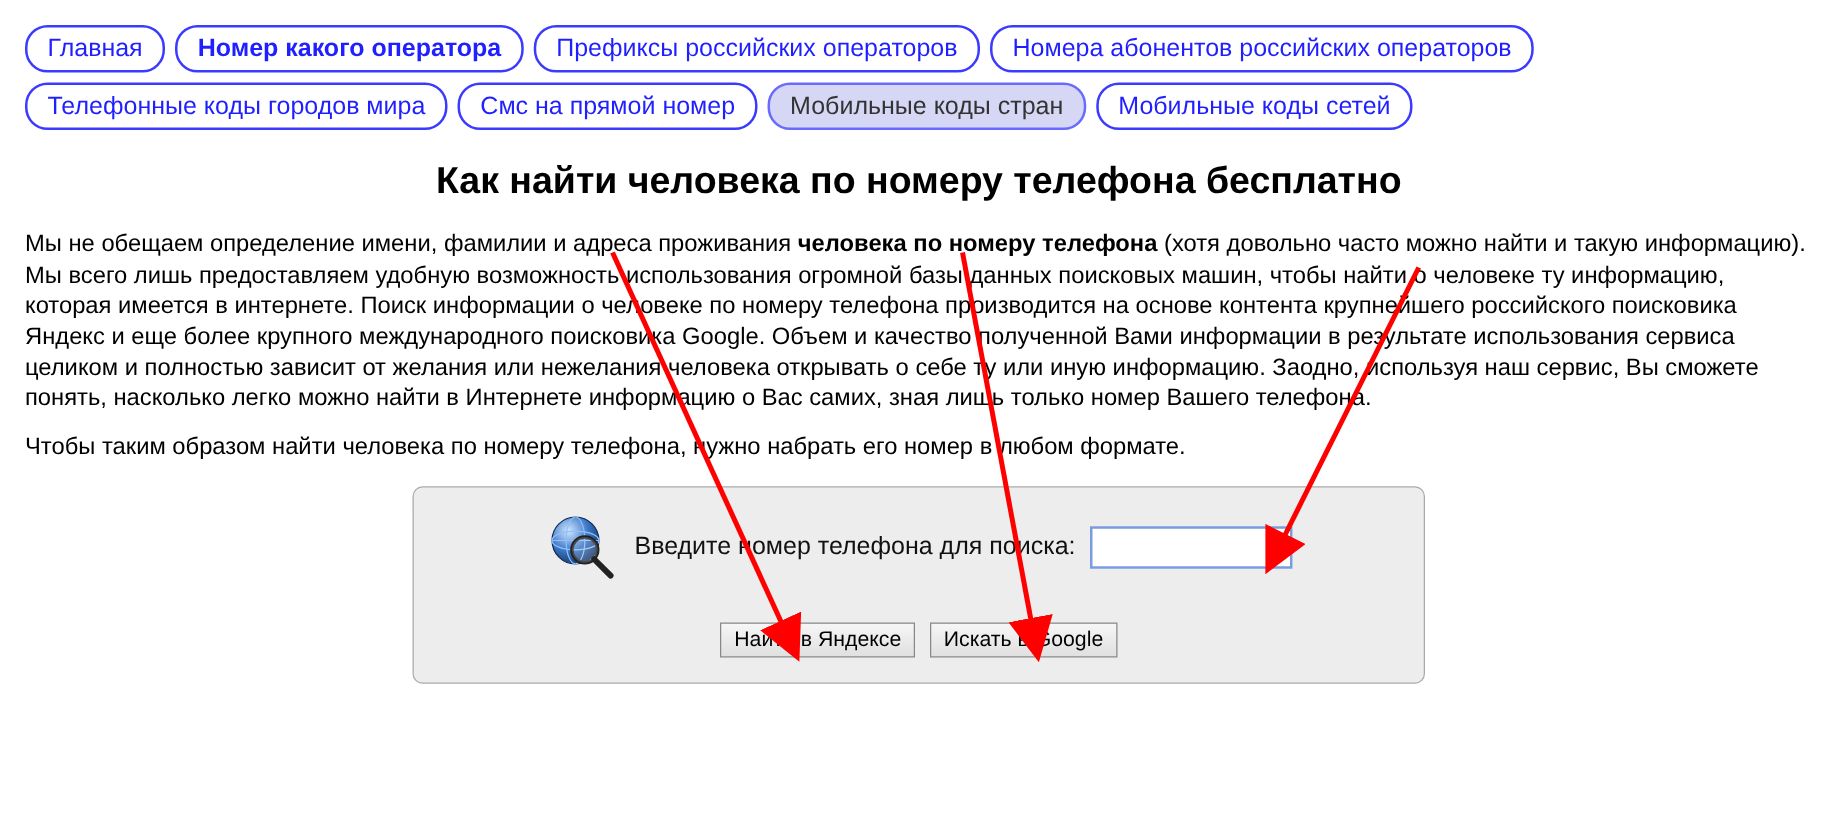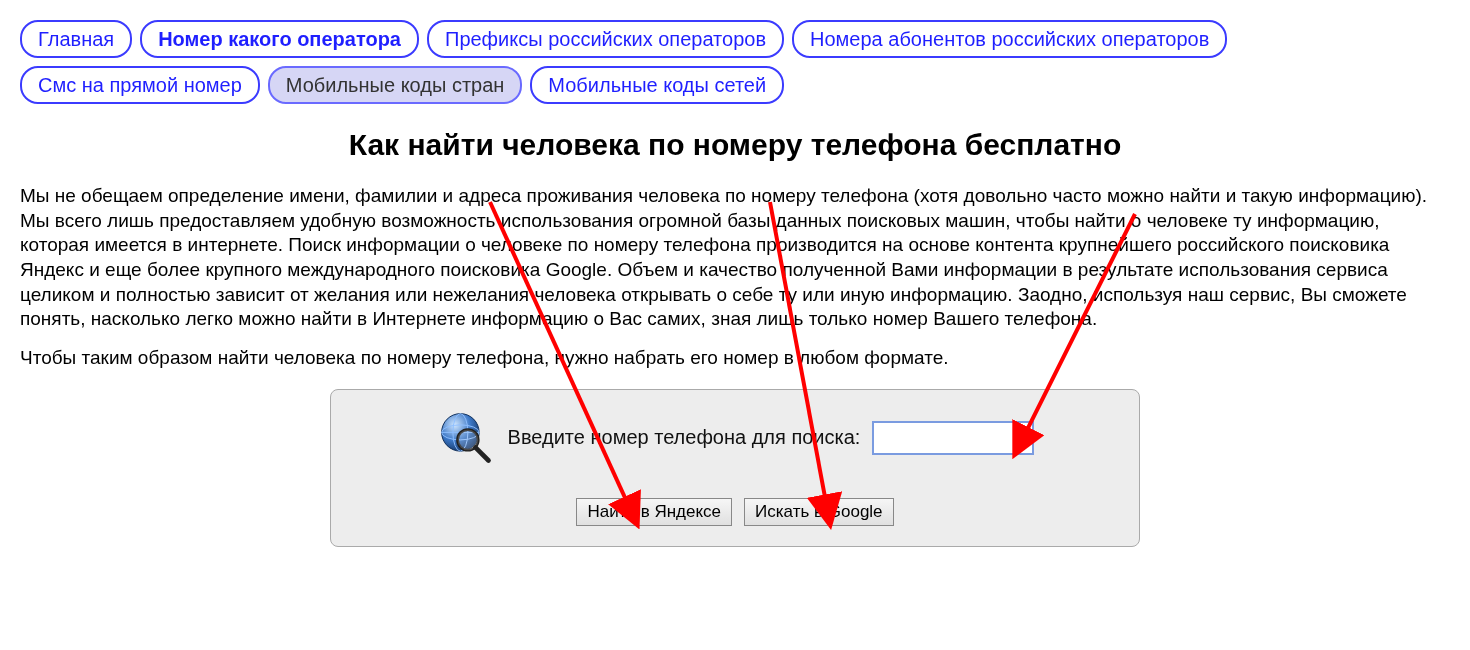--- a/index.html
+++ b/index.html
@@ -50,21 +50,21 @@
     text-align: center;
     font-size: 30px;
     font-weight: bold;
     margin: 24px 0 22px 0;
   }
   .intro {
     font-size: 19px;
     line-height: 1.3;
     margin: 0 0 14px 0;
   }
-  .intro b { font-weight: normal; text-align: center; }
+  .intro b { font-weight: bold; text-align: center; }
   .content-wrap { position: relative; }
   .search-box {
     width: 810px;
     margin: 18px auto 0 auto;
     border: 1px solid #aaa;
     border-radius: 8px;
     background: #ededed;
     padding: 18px 20px 20px 20px;
     box-sizing: border-box;
     text-align: center;
@@ -106,20 +106,21 @@
   }
 </style>
 </head>
 <body>
 
 <div class="nav">
   <a class="pill">Главная</a>
   <a class="pill bold">Номер какого оператора</a>
   <a class="pill">Префиксы российских операторов</a>
   <a class="pill">Номера абонентов российских операторов</a>
+  <a class="pill">Телефонные коды городов мира</a>
   <a class="pill">Смс на прямой номер</a>
   <a class="pill muted">Мобильные коды стран</a>
   <a class="pill">Мобильные коды сетей</a>
 </div>
 
 <h1>Как найти человека по номеру телефона бесплатно</h1>
 
 <div class="content-wrap">
 
   <p class="intro">

